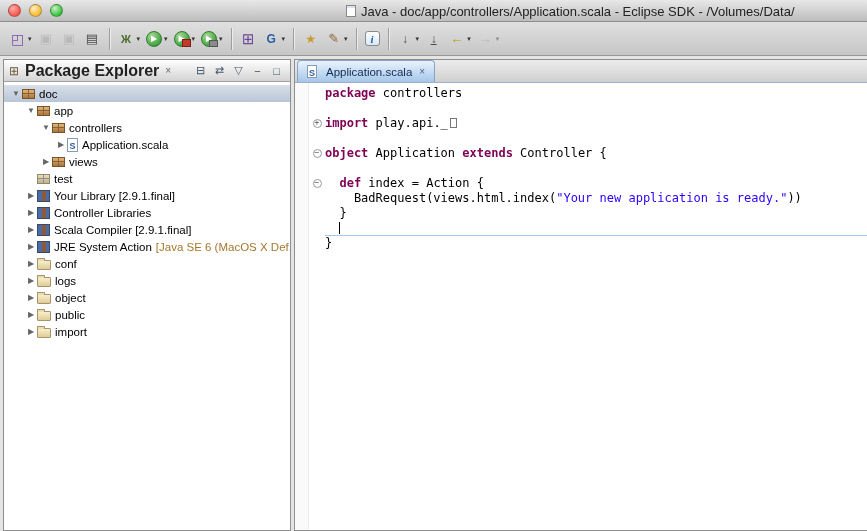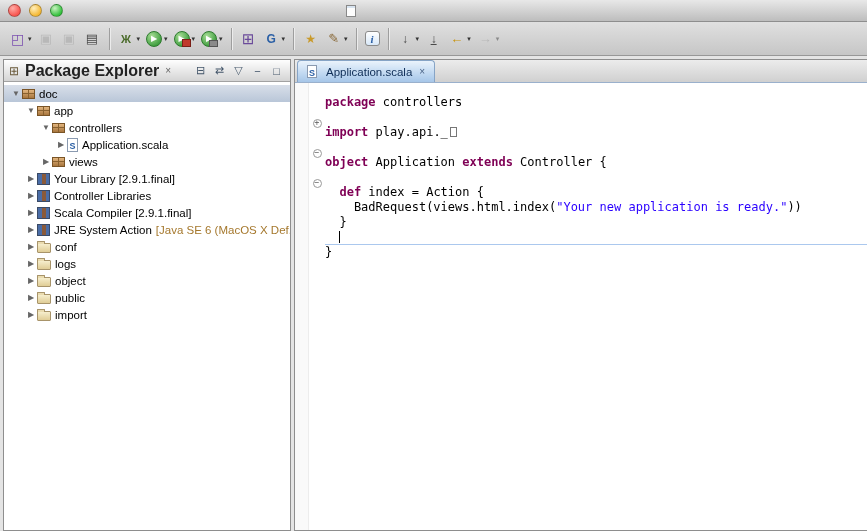--- a/index.html
+++ b/index.html
@@ -107,21 +107,21 @@
   .tab .ic-scala-file { width:10px; height:13px; }
   .tab-close { font-size:10px; color:#4a6488; margin-left:2px; }
 
   .code-wrap { flex:1; display:flex; background:#fff; }
   .annot-ruler { width:14px; flex:none; background:#fafafa; border-right:1px solid #ededed; }
   .fold-ruler { width:16px; flex:none; padding-top:3px; }
   .fold-cell { height:15px; display:flex; align-items:center; justify-content:center; }
   .fold-marker { width:9px; height:9px; border:1px solid #9a9a9a; border-radius:50%;
     background:#fff; color:#555; font-size:8px; line-height:6px; text-align:center;
     font-family:"DejaVu Sans Mono",monospace; }
-  .code { flex:1; padding-top:12px; font:12px/15px "DejaVu Sans Mono","Liberation Mono",monospace;
+  .code { flex:1; padding-top:3px; font:12px/15px "DejaVu Sans Mono","Liberation Mono",monospace;
     white-space:pre; color:#000; overflow:hidden; }
   .code-line { height:15px; }
   .cursor-line { border-bottom:1px solid #abc8ee; }
   .tk-kw { color:#7f0055; font-weight:bold; }
   .tk-str { color:#2a00ff; }
   .tk-pl { color:#000; }
   .caret { display:inline-block; width:1px; height:12px; background:#000; vertical-align:-2px; }
   .fold-box { display:inline-block; width:7px; height:10px; border:1px solid #777;
     margin-left:2px; vertical-align:-1px; }
 </style>
@@ -129,20 +129,21 @@
 <body>
 
 <div class="titlebar">
   <div class="traffic">
     <span class="light red"></span>
     <span class="light yellow"></span>
     <span class="light green"></span>
   </div>
   <div class="title-wrap">
     <span class="proxy-icon"></span>
+    <span>Java - doc/app/controllers/Application.scala - Eclipse SDK - /Volumes/Data/</span>
   </div>
 </div>
 
 <div class="toolbar">
     <div class="tb-btn">
       <span class="tb-ic c-new">◰</span>
       <span class="dd">▾</span>
     </div>
     <div class="tb-btn disabled">
       <span class="tb-ic c-dis">▣</span>
@@ -242,20 +243,25 @@
         <span class="twisty">▶</span>
         <span class="node-ic ic-scala-file"></span>
         <span class="node-label">Application.scala</span>
       </div>
       <div class="tree-row" style="padding-left: 36px;">
         <span class="twisty">▶</span>
         <span class="node-ic ic-package"></span>
         <span class="node-label">views</span>
       </div>
       <div class="tree-row" style="padding-left: 21px;">
+        <span class="twisty"></span>
+        <span class="node-ic ic-package-gray"></span>
+        <span class="node-label">test</span>
+      </div>
+      <div class="tree-row" style="padding-left: 21px;">
         <span class="twisty">▶</span>
         <span class="node-ic ic-library"></span>
         <span class="node-label">Your Library [2.9.1.final]</span>
       </div>
       <div class="tree-row" style="padding-left: 21px;">
         <span class="twisty">▶</span>
         <span class="node-ic ic-library"></span>
         <span class="node-label">Controller Libraries</span>
       </div>
       <div class="tree-row" style="padding-left: 21px;">

